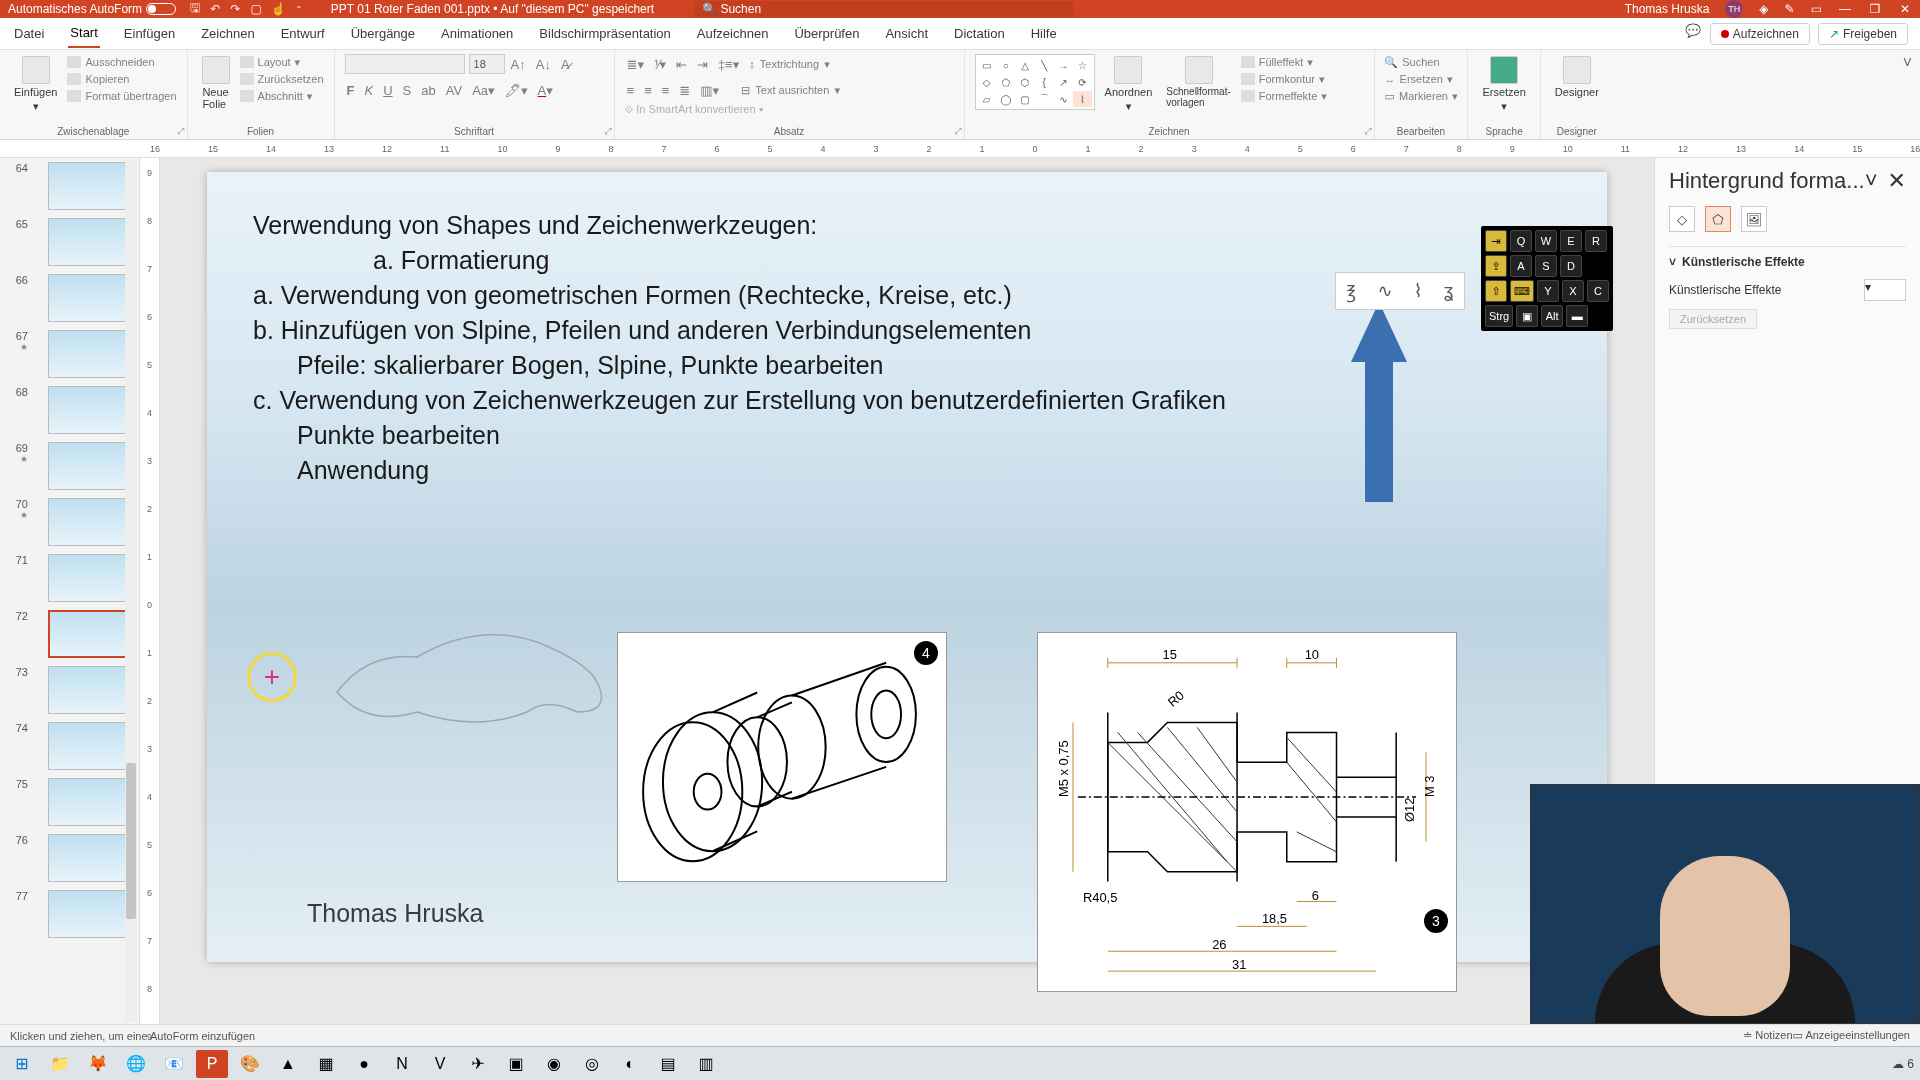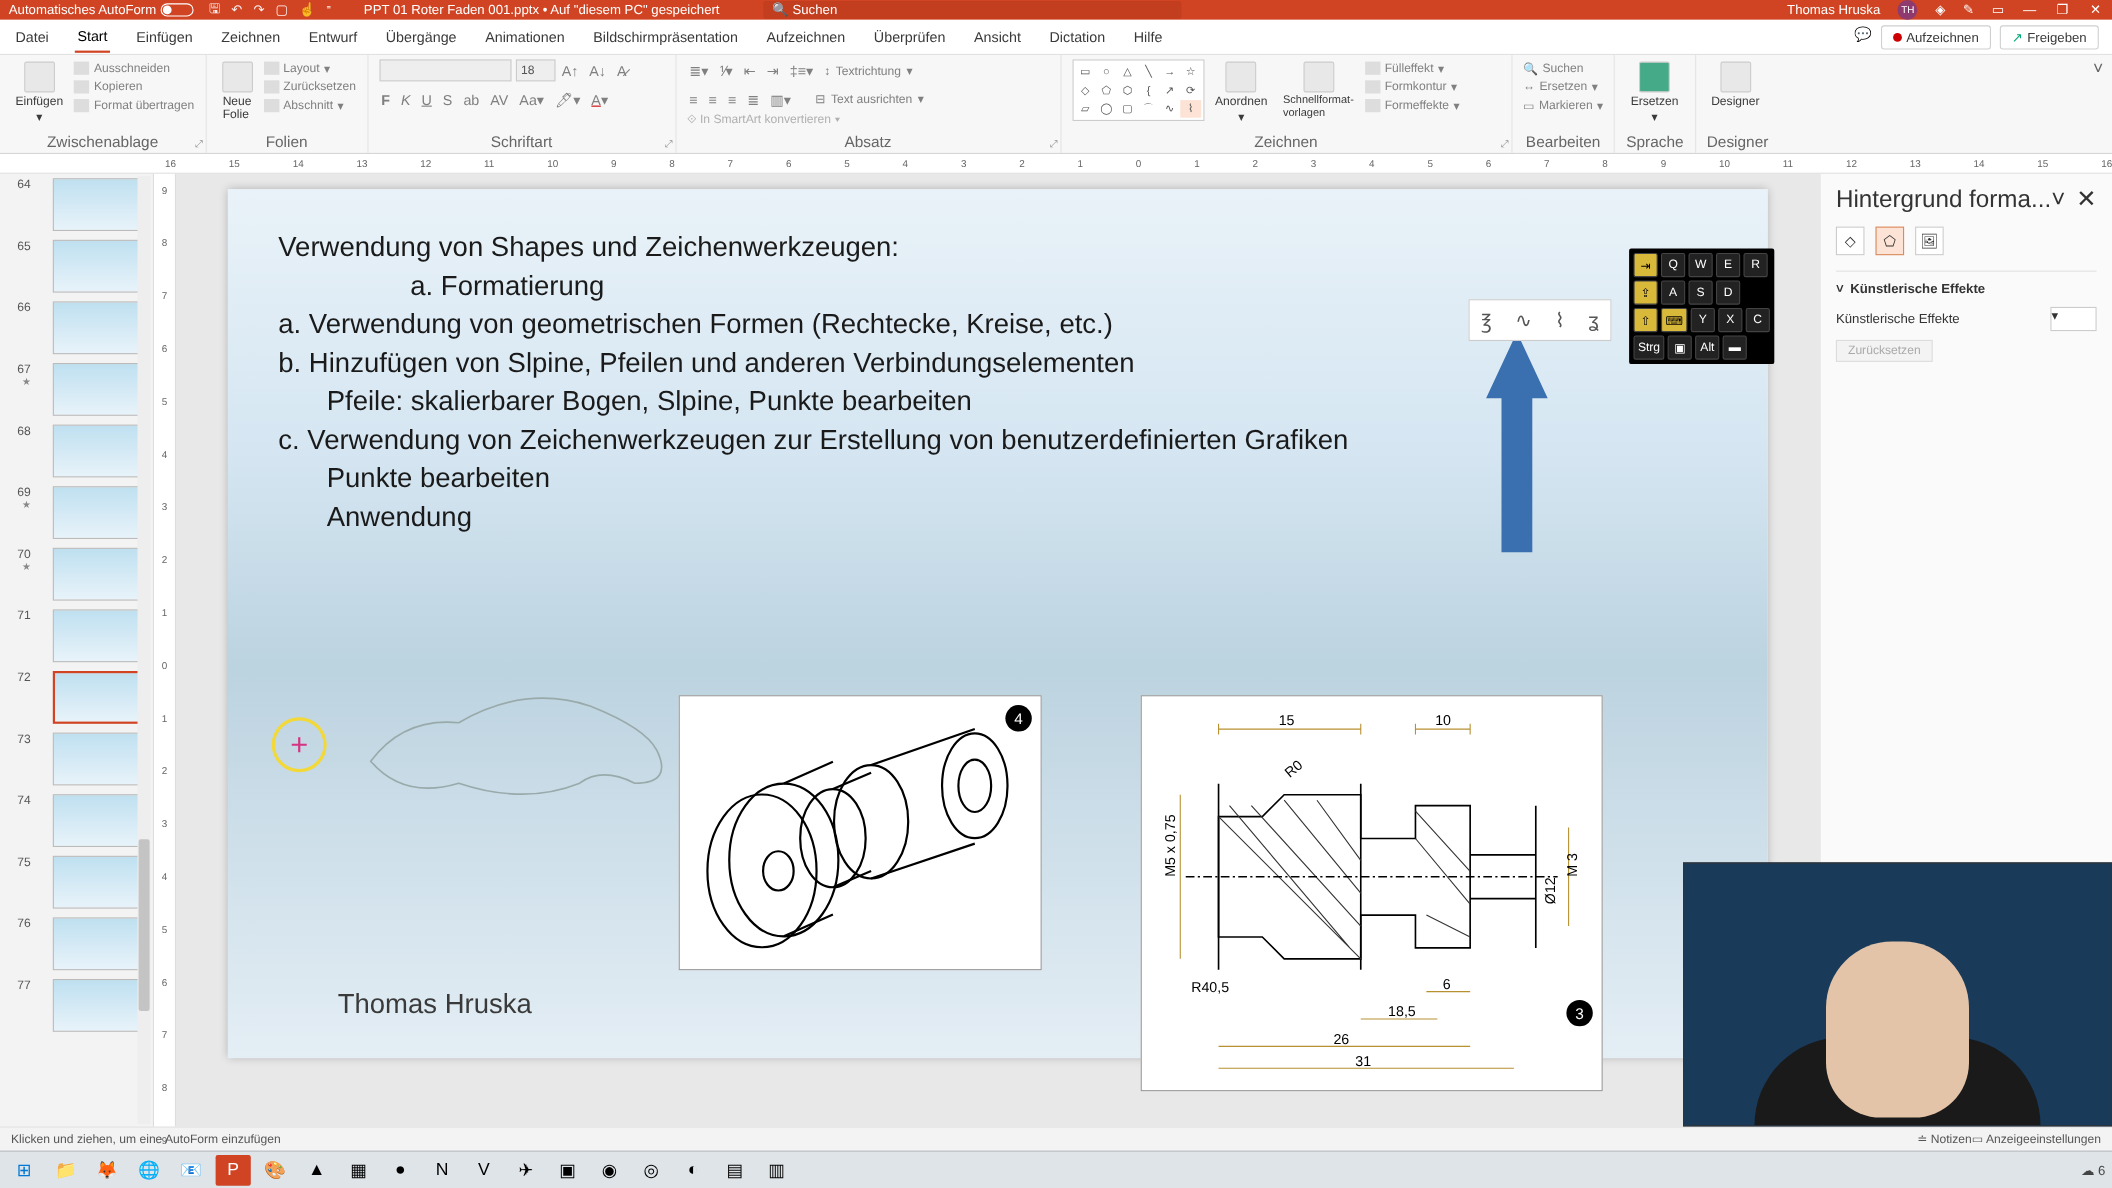--- a/index.html
+++ b/index.html
@@ -16,21 +16,21 @@
 .avatar{width:18px;height:18px;border-radius:50%;background:#8e3a6e;color:#fff;font-size:9px;display:flex;align-items:center;justify-content:center}
 .winbtn{width:14px;height:14px;display:flex;align-items:center;justify-content:center}
 .tabs{height:32px;background:#fff;border-bottom:1px solid #e1e1e1;display:flex;align-items:center;padding:0 12px;gap:22px;font-size:13px;color:#3a3a3a}
 .tabs .tab{padding:6px 2px;cursor:pointer}
 .tabs .tab.active{border-bottom:2px solid #d04423;color:#000}
 .tabs .rightbtns{margin-left:auto;display:flex;gap:8px}
 .rbtn{border:1px solid #d0d0d0;border-radius:3px;padding:3px 10px;font-size:12px;display:flex;align-items:center;gap:4px}
 .rbtn.rec::before{content:"";width:8px;height:8px;background:#c00;border-radius:50%}
 .ribbon{height:90px;background:#f7f7f7;border-bottom:1px solid #d6d6d6;display:flex}
 .rgroup{border-right:1px solid #e4e4e4;padding:4px 10px 0;display:flex;flex-direction:column;justify-content:space-between;font-size:11px;color:#666;position:relative}
-.rgroup .glabel{text-align:center;font-size:14px;padding-bottom:2px}
+.rgroup .glabel{text-align:center;font-size:10px;padding-bottom:2px}
 .rgroup .body{flex:1;display:flex;align-items:flex-start;gap:6px}
 .bigbtn{display:flex;flex-direction:column;align-items:center;gap:2px;padding:2px 4px;font-size:11px;color:#3a3a3a}
 .bigbtn .ic{width:28px;height:28px;background:#e8e8e8;border:1px solid #ccc;border-radius:2px}
 .smallbtns{display:flex;flex-direction:column;gap:1px;font-size:11px;color:#808080}
 .smallbtns span{display:flex;align-items:center;gap:4px;padding:1px 0}
 .smallbtns .micon{width:14px;height:12px;background:#ddd;display:inline-block}
 .fontbox{display:flex;gap:4px;align-items:center}
 .fontbox input{border:1px solid #ccc;height:20px;font-size:11px;padding:0 4px;background:#eee}
 .fontbox .fname{width:120px}
 .fontbox .fsize{width:36px}

